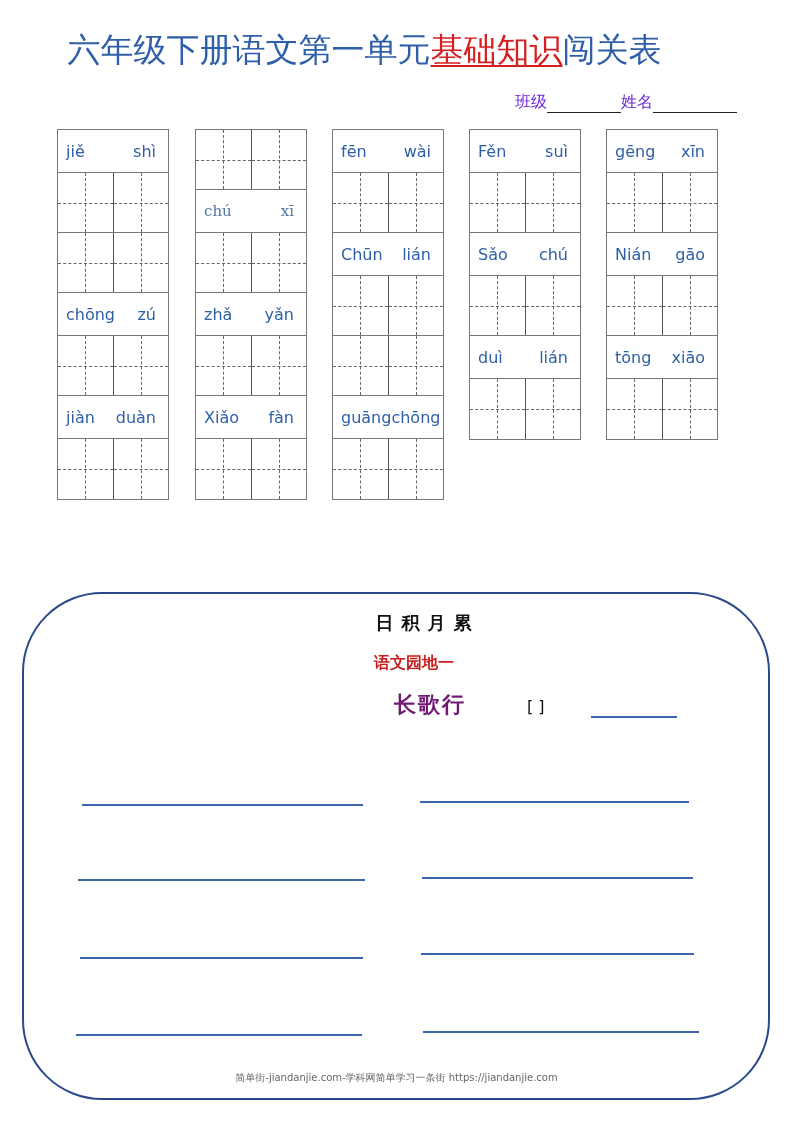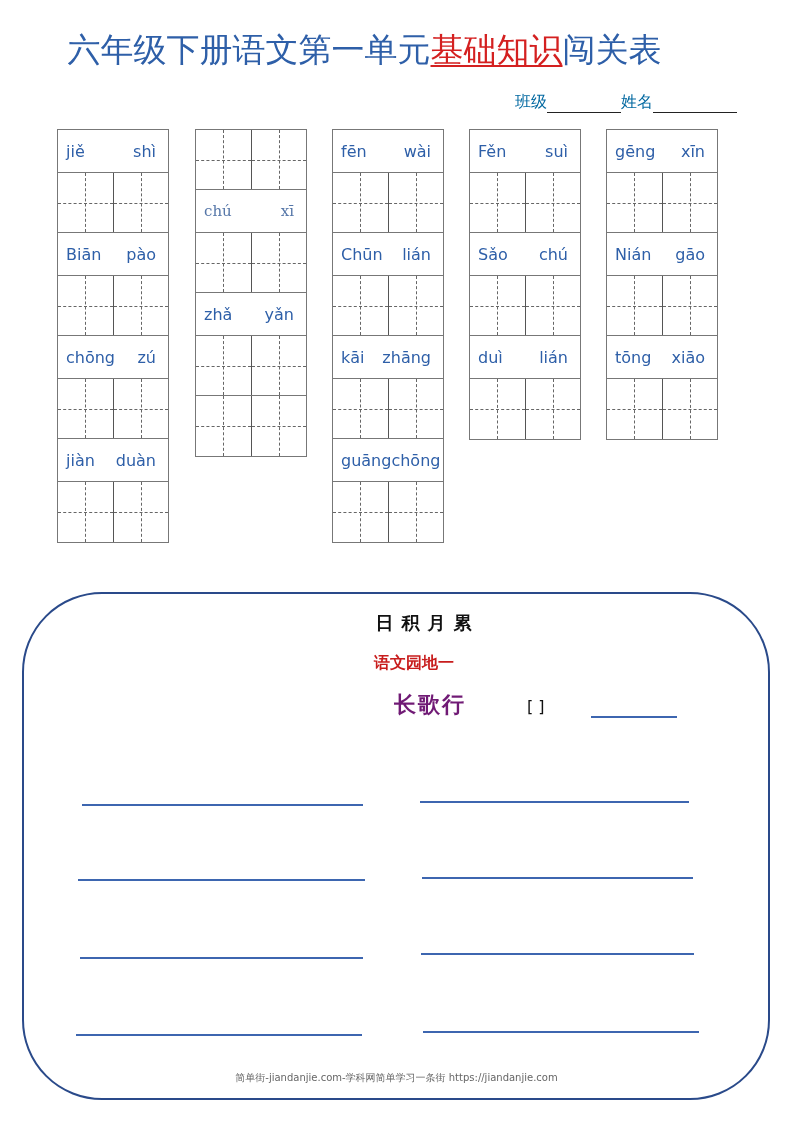--- a/index.html
+++ b/index.html
@@ -1,21 +1,21 @@
 <!DOCTYPE html>
 <html><head>
 <meta charset="utf-8">
 <style>
   html, body { margin:0; padding:0; background:#ffffff; }
   body { width:793px; height:1122px; position:relative; overflow:hidden;
          font-family:"DejaVu Serif", serif; }
   .title { position:absolute; left:0; top:28px; width:729px; text-align:center;
            font-size:33px; color:#2e5fa8; font-family:"DejaVu Serif", serif; letter-spacing:0px; }
   .title .hl { color:#d42020; text-decoration:underline; text-decoration-thickness:2px; text-underline-offset:4px; }
-  .meta { position:absolute; left:515px; top:92px; font-size:16px; color:#0369a1; font-family:"DejaVu Serif", serif; }
+  .meta { position:absolute; left:515px; top:92px; font-size:16px; color:#6d28d9; font-family:"DejaVu Serif", serif; }
   .meta .blank { display:inline-block; border-bottom:1px solid #222; vertical-align:bottom; height:16px; }
   .card { position:absolute; width:112px; border:1px solid #777; box-sizing:border-box; background:#fff; }
   .card .hdr { height:43px; border-bottom:1px solid #777; display:flex; justify-content:space-between;
                align-items:center; padding:0 12px 0 8px; font-family:"DejaVu Sans", sans-serif;
                font-size:16px; color:#2e5fa8; box-sizing:border-box; }
   .card .hdr.serif { font-family:"DejaVu Serif", serif; color:#5576a8; font-size:15px; }
   .card .grid { height:60px; display:flex; border-bottom:1px solid #777; box-sizing:border-box; }
   .card .grid:last-child { border-bottom:none; }
   .cell { flex:1; position:relative; }
   .cell + .cell { border-left:1px solid #555; }
@@ -46,24 +46,20 @@
 
 <div class="card" style="left:57px;top:129px;">
   <div class="hdr">
       <span>jiě</span>
       <span>shì</span>
     </div>
   <div class="grid">
       <div class="cell"></div>
       <div class="cell"></div>
     </div>
-  <div class="hdr">
-      <span>Biān</span>
-      <span>pào</span>
-    </div>
   <div class="grid">
       <div class="cell"></div>
       <div class="cell"></div>
     </div>
   <div class="hdr">
       <span>chōng</span>
       <span>zú</span>
     </div>
   <div class="grid">
       <div class="cell"></div>
@@ -93,20 +89,24 @@
       <div class="cell"></div>
     </div>
   <div class="hdr">
       <span>zhǎ</span>
       <span>yǎn</span>
     </div>
   <div class="grid">
       <div class="cell"></div>
       <div class="cell"></div>
     </div>
+  <div class="hdr">
+      <span>Xiǎo</span>
+      <span>fàn</span>
+    </div>
   <div class="grid">
       <div class="cell"></div>
       <div class="cell"></div>
     </div>
 </div>
 
 <div class="card" style="left:332px;top:129px;">
   <div class="hdr">
       <span>fēn</span>
       <span>wài</span>
@@ -115,24 +115,20 @@
       <div class="cell"></div>
       <div class="cell"></div>
     </div>
   <div class="hdr">
       <span>Chūn</span>
       <span>lián</span>
     </div>
   <div class="grid">
       <div class="cell"></div>
       <div class="cell"></div>
-    </div>
-  <div class="hdr">
-      <span>kāi</span>
-      <span>zhāng</span>
     </div>
   <div class="grid">
       <div class="cell"></div>
       <div class="cell"></div>
     </div>
   <div class="hdr">
       <span>guāng</span>
       <span>chōng</span>
     </div>
   <div class="grid">

